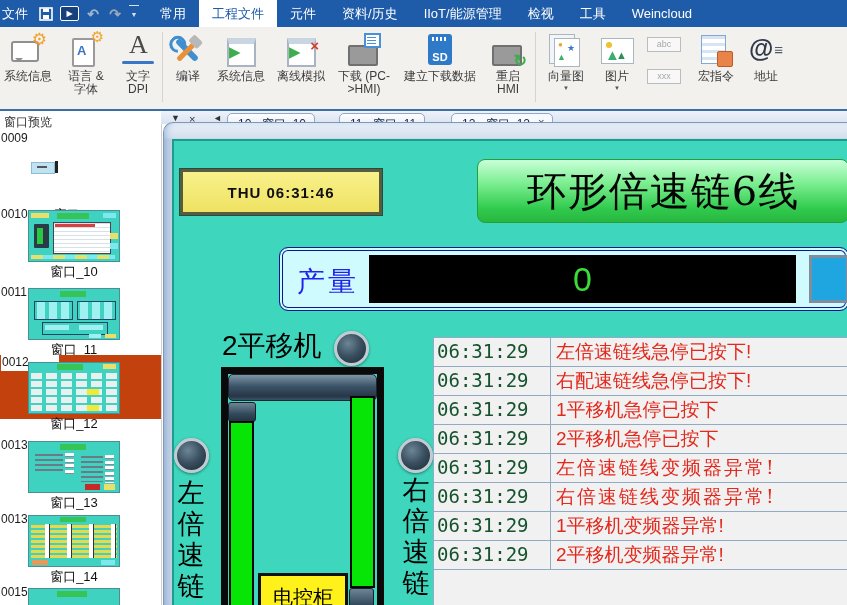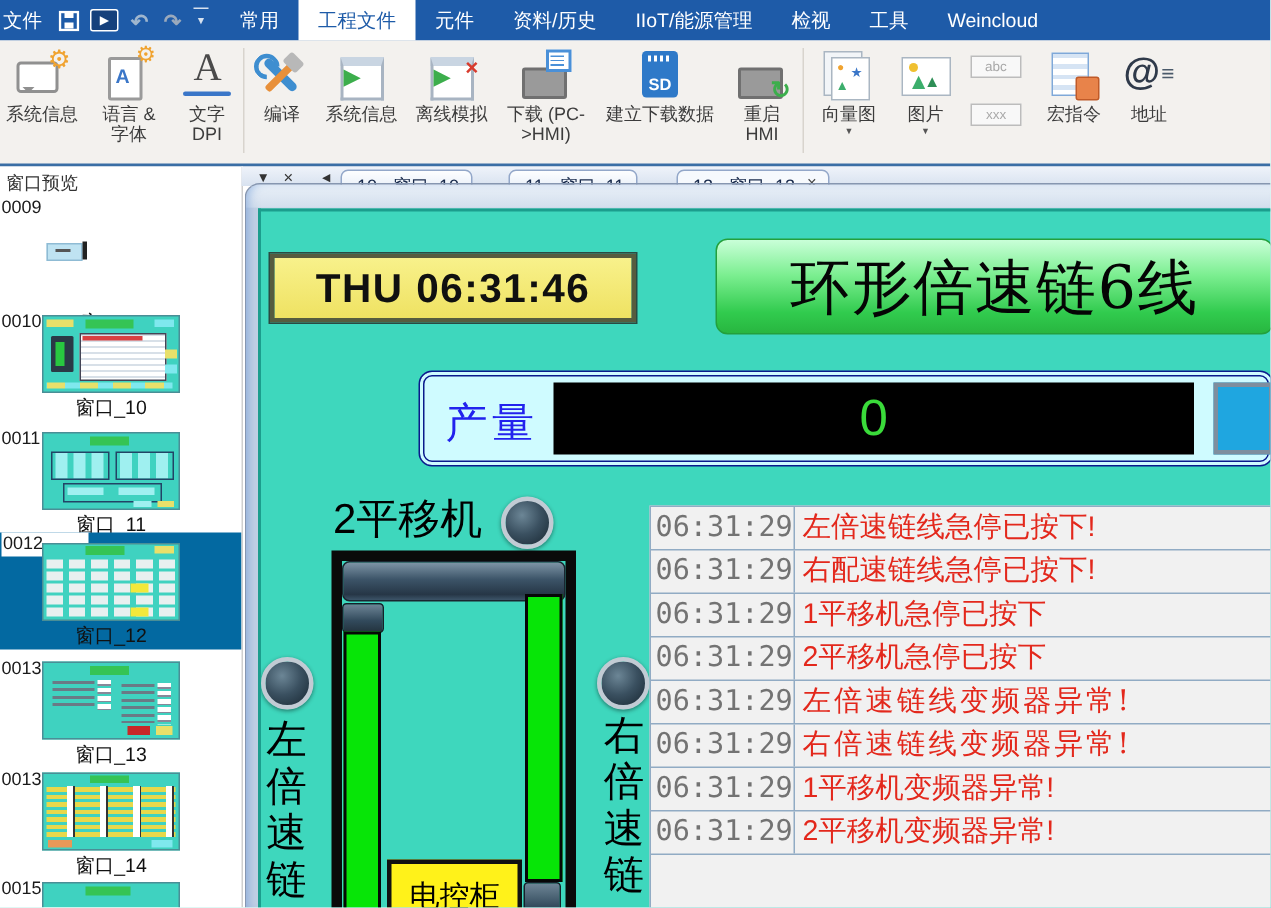--- a/index.html
+++ b/index.html
@@ -76,44 +76,44 @@
   .ic-lines{right:3px;top:11px;font-size:15px;color:#4A5A6A;font-weight:bold}
 
   
   .sidebar{position:absolute;left:0;top:111px;width:161px;height:494px;background:#fff;border-right:1px solid #CFCFCF;overflow:hidden}
   .sb-title{font-size:12px;color:#333;padding:3px 0 3px 4px}
   .sb-item{position:absolute;left:0;width:161px}
   .sb-num{position:absolute;left:1px;top:0;font-size:12px;color:#1A1A1A}
   .thumb{position:absolute;left:28px;top:3px;width:90px;height:50px;background:#3FD2C0;border:1px solid #4A8E96;overflow:hidden}
   .thumb.white{background:#fff;border:1px solid #fff}
   .sb-cap{position:absolute;left:28px;top:56px;width:92px;text-align:center;font-size:13px;color:#111}
-  .sb-item.selected{background:#0369a1;height:78px}
+  .sb-item.selected{background:#c2410c;height:64px}
   .sb-item.selected .sb-num{background:#fff;padding:0 30px 2px 1px}
   .ts{position:absolute}
 
   
   .tabstrip{position:absolute;left:161px;top:111px;width:686px;height:13px;
             background:linear-gradient(#EFF3FA,#D8E2F0);overflow:hidden}
   .tsc{position:absolute;top:2px;font-size:9px;color:#333}
   .etab{position:absolute;top:2px;height:22px;background:linear-gradient(#FDFEFF,#D8E3F3);
         border:1px solid #93A7C9;border-radius:5px 5px 0 0;font-size:12px;color:#16284A;
         display:flex;align-items:flex-start;padding:2px 8px 0 10px;box-sizing:border-box;white-space:nowrap}
   .etab .tclose{margin-left:8px;font-size:11px;color:#444}
 
   
   .mainwin{position:absolute;left:163px;top:122px;width:684px;height:483px;
            background:linear-gradient(180deg,#EAF1F9 0,#D4DFED 15px,#C3D1E4 16px);
            border:1px solid #8696B0;border-right:none;border-bottom:none;border-radius:10px 0 0 0;
            box-shadow:inset 4px 0 7px -3px rgba(90,140,210,.6)}
   .screen{position:absolute;left:8px;top:16px;right:0;bottom:0;background:#3ED7BD;
           border-top:2px solid #1C9D8D;border-left:2px solid #1C9D8D;overflow:hidden}
 
-  .clock{position:absolute;left:6px;top:28px;width:244px;height:46px;box-sizing:border-box;
+  .clock{position:absolute;left:6px;top:28px;width:202px;height:46px;box-sizing:border-box;
          background:linear-gradient(#F8F18B,#EFE262);border:3px solid #565C3F;outline:1px solid #2A4A42;
-         display:flex;align-items:center;justify-content:center;font-size:27px;font-weight:bold;color:#101010;letter-spacing:1px}
+         display:flex;align-items:center;justify-content:center;font-size:15px;font-weight:bold;color:#101010;letter-spacing:1px}
   .hmi-title{position:absolute;left:303px;top:18px;width:372px;height:64px;box-sizing:border-box;
          border:1px solid #23A03C;border-radius:8px;
          background:linear-gradient(180deg,#C9FFD8 0%,#7BEE90 38%,#31CB4E 78%,#28B640 100%);
          display:flex;align-items:center;justify-content:center;
          font-family:"DejaVu Serif",serif;font-size:40px;color:#050505;letter-spacing:1px}
   .prod{position:absolute;left:105px;top:106px;width:570px;height:64px;box-sizing:border-box;
         background:#CFFBFF;border:1px solid #0A1A8C;border-radius:9px;
         box-shadow:inset 0 0 0 2px #CFFBFF,inset 0 0 0 3px #0A1A8C}
   .prod-label{position:absolute;left:17px;top:15px;font-size:28px;color:#2222EE;letter-spacing:3px;font-weight:500}
   .prod-display{position:absolute;left:89px;top:7px;width:427px;height:48px;background:#000;
@@ -141,21 +141,21 @@
   .block.bottom{left:121px;top:214px;width:23px;height:26px}
   .gbar{position:absolute;background:#07E507;border:2px solid #060606;box-sizing:border-box}
   .gbar.left{left:1px;top:47px;width:25px;height:200px}
   .gbar.right{left:122px;top:22px;width:25px;height:192px}
   .cabinet{position:absolute;left:30px;top:199px;width:90px;height:46px;background:#FFF21A;border:3px solid #111;
            box-sizing:border-box;text-align:center;font-size:20px;color:#000;padding-top:8px;font-weight:500}
 
   .alarm{position:absolute;left:259px;top:196px;width:424px;height:272px;background:#F1F1F1;
          border:1px solid #91ABC4;box-sizing:border-box}
   .arow{display:flex;height:28px;border-bottom:1px solid #91ABC4}
-  .atime{width:96px;flex:none;border-right:1px solid #91ABC4;color:#737373;
+  .atime{width:117px;flex:none;border-right:1px solid #91ABC4;color:#14532d;
          font-family:"DejaVu Sans Mono",monospace;font-size:19px;line-height:27px;padding-left:3px;box-sizing:border-box}
   .amsg{flex:1;color:#E3281C;font-size:19px;line-height:27px;padding-left:5px;white-space:nowrap;overflow:hidden}
   .arow.kai .amsg{font-family:"DejaVu Serif",serif;letter-spacing:2px}
 </style>
 </head>
 <body>
 
 <div id="app">
 
   <div class="menubar">

